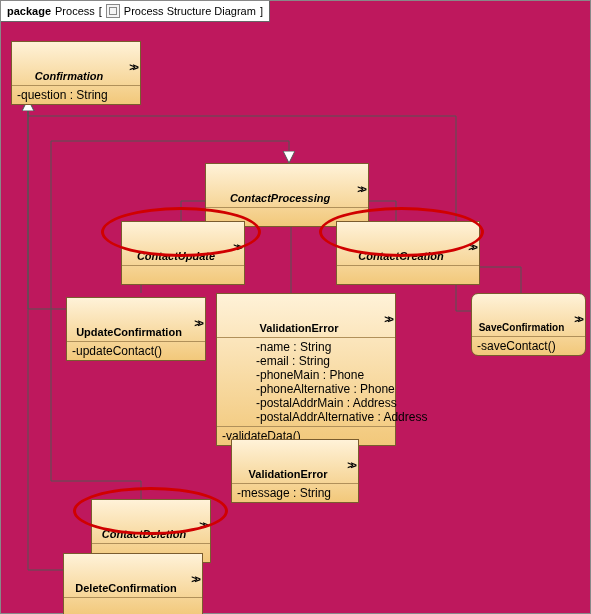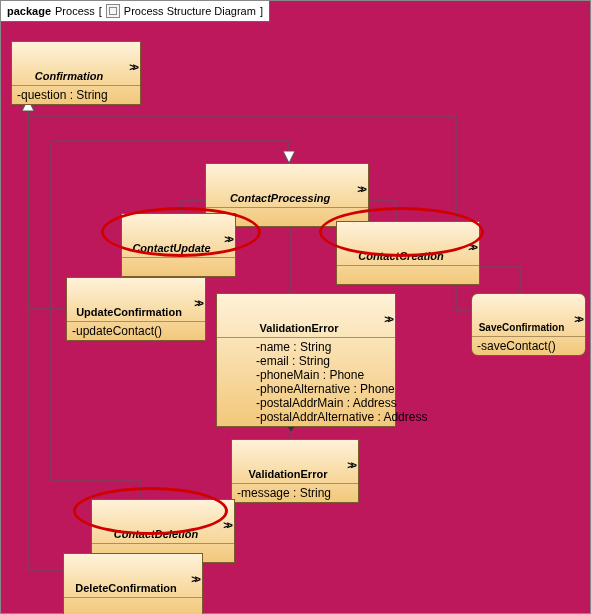--- a/index.html
+++ b/index.html
@@ -151,62 +151,63 @@
       <span class="chevron">&gt;&gt;</span></div>
     <div class="section">-question : String</div>
   </div>
 
   <div class="box" style="left:204px; top:162px; width:164px;">
     <div class="title"><span>ContactProcessing</span>
       <span class="chevron">&gt;&gt;</span></div>
     <div class="section">&nbsp;</div>
   </div>
 
-  <div class="box" style="left:120px; top:212px; width:115px;">
+  <div class="box" style="left:120px; top:220px; width:124px;">
     <div class="title"><span>ContactUpdate</span>
       <span class="chevron">&gt;&gt;</span></div>
     <div class="section">&nbsp;</div>
   </div>
 
   <div class="box" style="left:335px; top:220px; width:144px;">
     <div class="title"><span>ContactCreation</span>
       <span class="chevron">&gt;&gt;</span></div>
     <div class="section">&nbsp;</div>
   </div>
 
-  <div class="box" style="left:65px; top:276px; width:140px;">
+  <div class="box" style="left:65px; top:296px; width:140px;">
     <div class="title noital"><span>UpdateConfirmation</span>
       <span class="chevron">&gt;&gt;</span></div>
     <div class="section">-updateContact()</div>
   </div>
 
   <div class="box" style="left:470px; top:292px; width:115px;border-radius:7px;">
     <div class="title noital" style="font-size:10px;"><span>SaveConfirmation</span>
       <span class="chevron">&gt;&gt;</span></div>
     <div class="section">-saveContact()</div>
   </div>
 
   <div class="box" style="left:215px; top:292px; width:180px;">
     <div class="title noital"><span>ValidationError</span>
       <span class="chevron">&gt;&gt;</span></div>
     <div class="section" style="white-space:pre;padding-left:39px;">-name : String
 -email : String
 -phoneMain : Phone
 -phoneAlternative : Phone
 -postalAddrMain : Address
 -postalAddrAlternative : Address</div>
+    <div class="section sep">-validateData()</div>
   </div>
 
   <div class="box" style="left:230px; top:438px; width:128px;">
     <div class="title noital"><span>ValidationError</span>
       <span class="chevron">&gt;&gt;</span></div>
     <div class="section">-message : String</div>
   </div>
 
-  <div class="box" style="left:90px; top:498px; width:144px;">
+  <div class="box" style="left:90px; top:498px; width:120px;">
     <div class="title"><span>ContactDeletion</span>
       <span class="chevron">&gt;&gt;</span></div>
     <div class="section">&nbsp;</div>
   </div>
 
   <div class="box" style="left:62px; top:552px; width:140px;">
     <div class="title noital"><span>DeleteConfirmation</span>
       <span class="chevron">&gt;&gt;</span></div>
     <div class="section">&nbsp;</div>
   </div>

